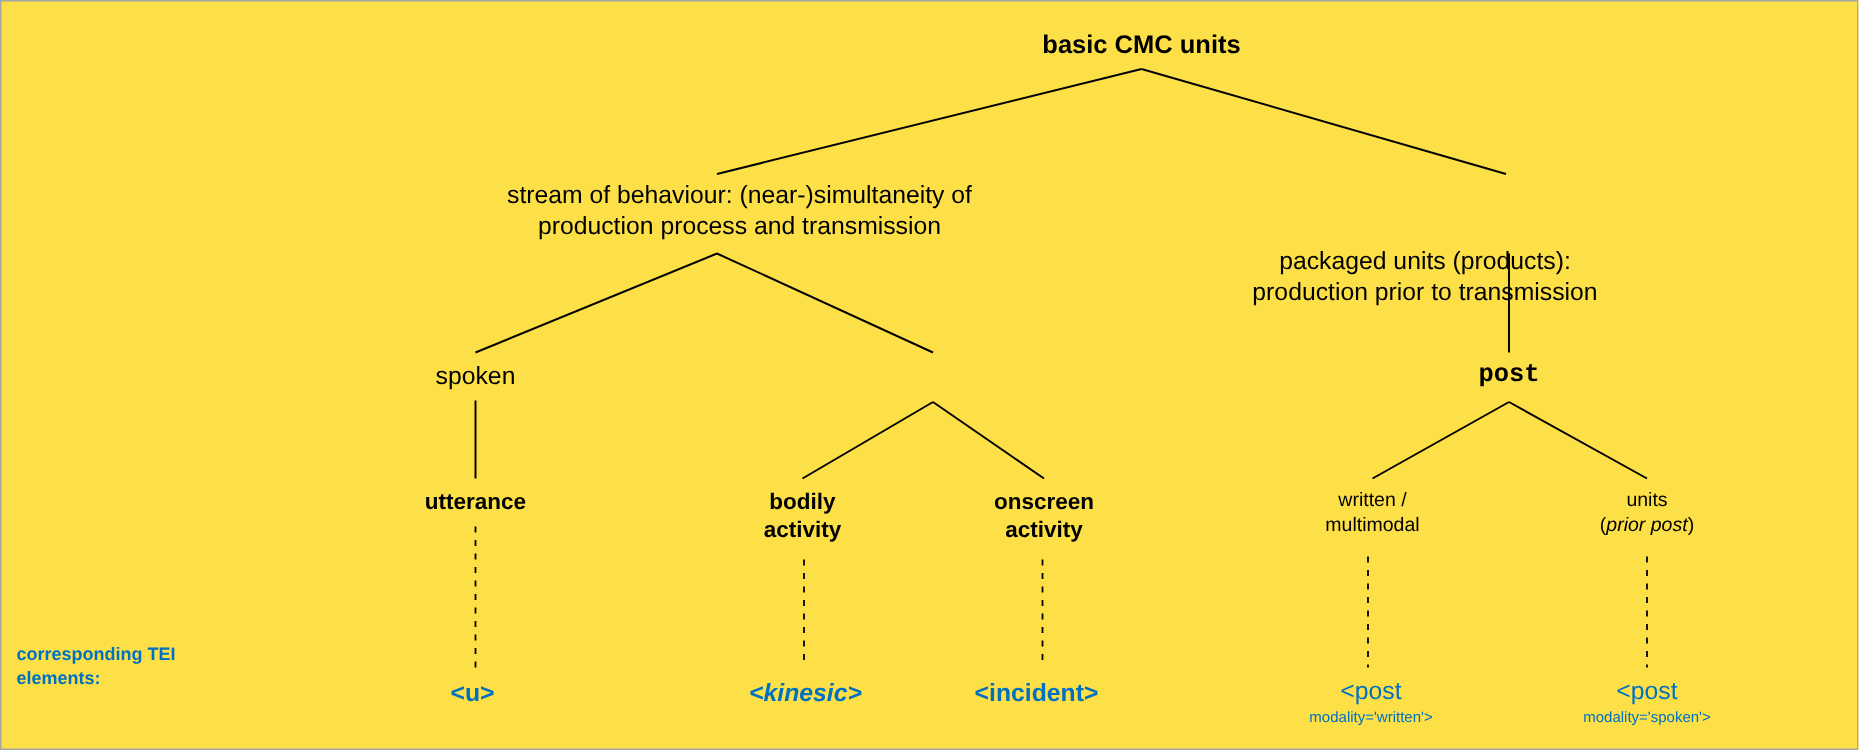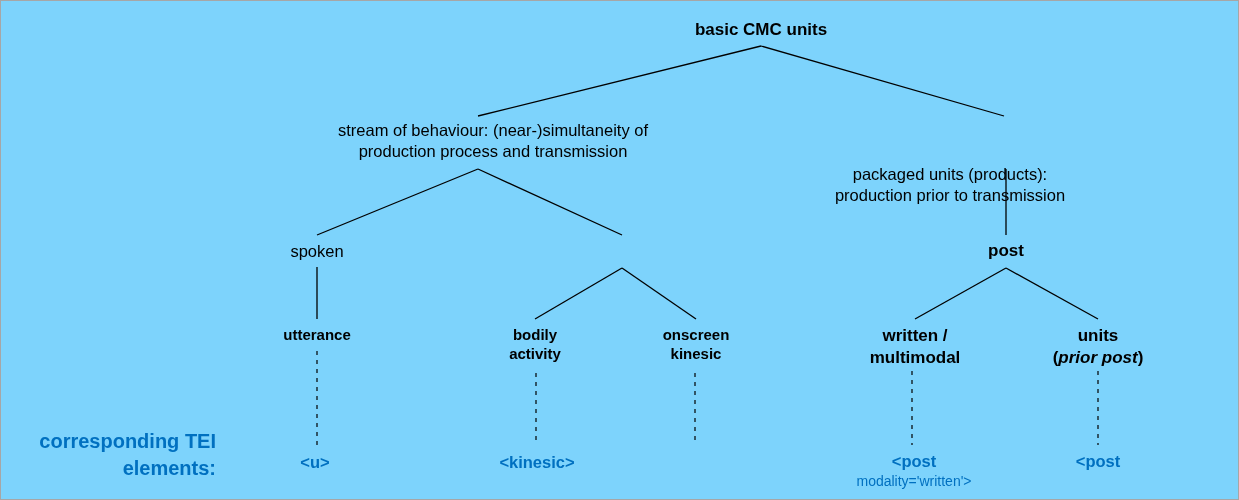--- a/index.html
+++ b/index.html
@@ -4,21 +4,21 @@
 <style>
   html, body {
     margin: 0;
     padding: 0;
     background: #ffffff;
   }
   #canvas {
     position: relative;
     width: 1239px;
     height: 500px;
-    background: #7dd3fc;
+    background: #fde047;
     border: 1px solid #a6a6a6;
     box-sizing: border-box;
     overflow: hidden;
     font-family: "Liberation Sans", sans-serif;
     color: #000000;
   }
   #edges {
     position: absolute;
     left: 0;
     top: 0;
@@ -30,38 +30,38 @@
     position: absolute;
     text-align: center;
     line-height: 1.28;
     white-space: pre-line;
     transform: translateX(-50%);
     color: #000000;
   }
   .n-root      { font-size: 17px; font-weight: bold; }
   .n-level2    { font-size: 16.5px; font-weight: normal; }
   .n-level3    { font-size: 16.5px; font-weight: normal; }
-  .n-level3b   { font-size: 17px; font-weight: bold; }
+  .n-level3b   { font-size: 17px; font-weight: bold; font-family: Liberation Mono, monospace; }
   .n-leaf-bold { font-size: 15px; font-weight: bold; }
-  .n-leaf      { font-size: 17px; font-weight: bold; }
+  .n-leaf      { font-size: 13px; font-weight: normal; }
   .tei {
     position: absolute;
     text-align: center;
     transform: translateX(-50%);
     color: #0070c0;
     line-height: 1.3;
   }
   .tei-1 { font-size: 16.5px; font-weight: bold; }
-  .tei-2a { font-size: 16.5px; font-weight: bold; display: block; text-align: center; }
-  .tei-2b { font-size: 14px; font-weight: normal; display: block; }
+  .tei-2a { font-size: 16.5px; font-weight: normal; display: block; text-align: center; }
+  .tei-2b { font-size: 10px; font-weight: normal; display: block; }
   .tei-caption {
     position: absolute;
-    text-align: right;
+    text-align: left;
     color: #0070c0;
-    font-size: 20px;
+    font-size: 12px;
     font-weight: bold;
     line-height: 1.35;
     white-space: pre-line;
   }
   .ital { font-style: italic; }
 </style>
 </head>
 <body>
 
 <div id="canvas">
@@ -103,40 +103,42 @@
 
 
   <div class="node n-level3b" style="left:1005px; top:239px; width:160px;">post</div>
 
   <div class="node n-leaf-bold" style="left:316px; top:324px; width:220px;">utterance</div>
 
   <div class="node n-leaf-bold" style="left:534px; top:324px; width:150px;text-align:center;">bodily
 activity</div>
 
   <div class="node n-leaf-bold" style="left:695px; top:324px; width:160px;">onscreen
-kinesic</div>
+activity</div>
 
   <div class="node n-leaf" style="left:914px; top:324px; width:190px;">written /
 multimodal</div>
 
   <div class="node n-leaf" style="left:1097px; top:324px; width:200px; white-space:normal;">
     <span>units</span><br>
     <span>(</span><span class="ital">prior post</span><span>)</span>
   </div>
 
   <div class="tei-caption" style="left:10px; top:427px; width:205px;">corresponding TEI
 elements:</div>
 
   <div class="tei tei-1" style="left:314px; top:451px; width:160px;">&lt;u&gt;</div>
 
-  <div class="tei tei-1" style="left:536px; top:451px; width:180px;">&lt;kinesic&gt;</div>
+  <div class="tei tei-1" style="left:536px; top:451px; width:180px;font-style:italic;">&lt;kinesic&gt;</div>
 
+  <div class="tei tei-1" style="left:690px; top:451px; width:180px;">&lt;incident&gt;</div>
 
   <div class="tei" style="left:913px; top:450px; width:220px;">
     <span class="tei-2a">&lt;post</span>
     <span class="tei-2b">modality='written'&gt;</span>
   </div>
 
   <div class="tei" style="left:1097px; top:450px; width:230px;">
     <span class="tei-2a">&lt;post</span>
+    <span class="tei-2b">modality='spoken'&gt;</span>
   </div>
 
 </div>
 
 </body></html>

